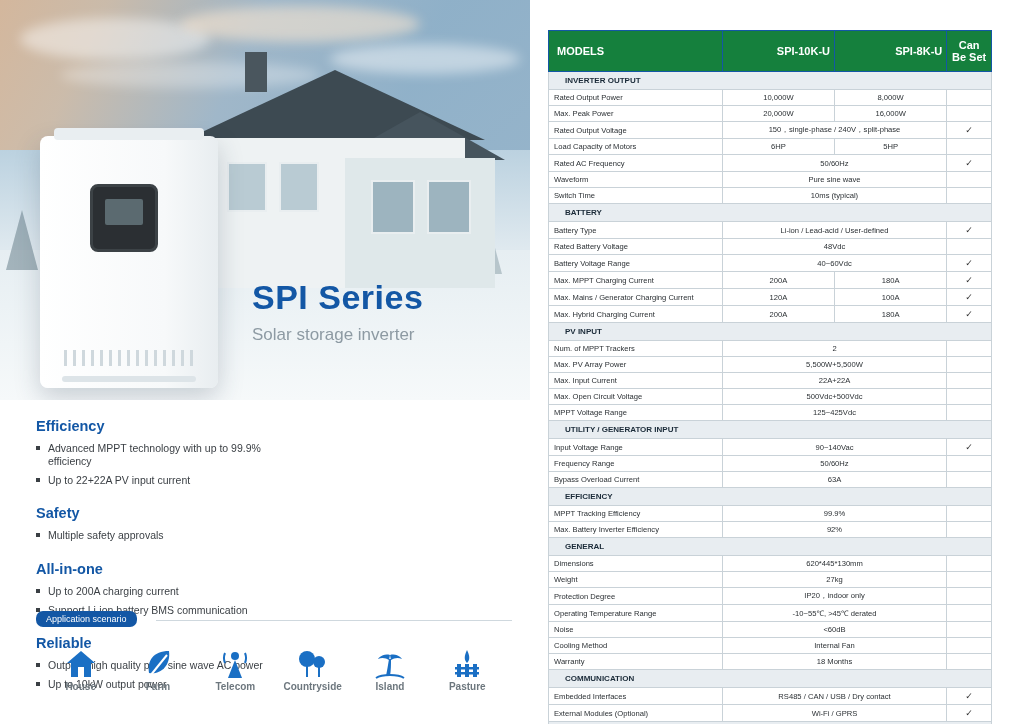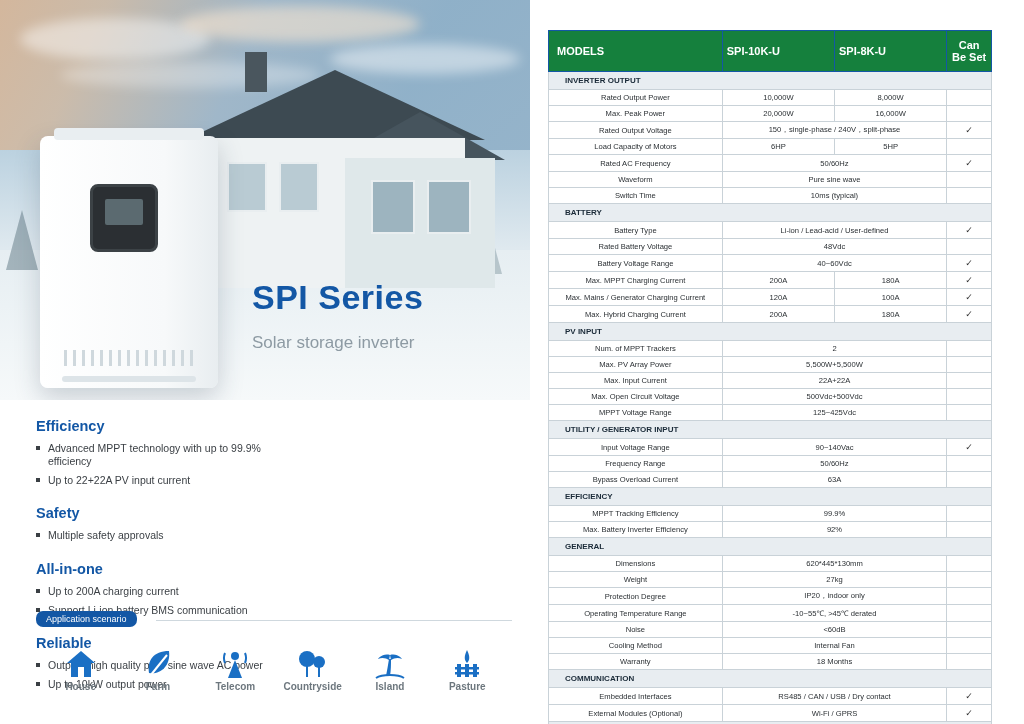--- a/index.html
+++ b/index.html
@@ -71,21 +71,21 @@
     position:absolute;left:50px;top:48px;width:62px;height:62px;
     background:#2b2f33;border-radius:8px;border:3px solid #3c4246;
   }
   .inv-screen:after{content:"";position:absolute;left:12px;top:12px;width:38px;height:26px;background:#5b6a70;border-radius:2px;}
   .inv-vents{position:absolute;left:24px;bottom:22px;width:130px;height:16px;
     background:repeating-linear-gradient(90deg,#cfd8dd 0 3px,transparent 3px 9px);}
   .inv-feet{position:absolute;left:22px;bottom:6px;width:134px;height:6px;background:#dde4e8;border-radius:3px;}
 
   .title-block{position:absolute;left:252px;top:278px;}
   .title{font-size:34px;color:#1357a5;font-weight:bold;letter-spacing:.5px;margin:0;}
-  .subtitle{font-size:17px;color:#8d9aa3;margin:16px 0 0 0;}
+  .subtitle{font-size:17px;color:#8d9aa3;margin:8px 0 0 0;}
 
   .features{position:absolute;left:36px;top:418px;width:476px;}
   .fcol{display:inline-block;vertical-align:top;width:238px;}
   .fblock{margin-bottom:18px;}
   .fh{color:#1357a5;font-size:14.5px;font-weight:bold;margin:0 0 8px 0;}
   .fitem{font-size:10.5px;color:#3a3f44;margin:0 0 6px 0;padding-left:12px;position:relative;line-height:1.25;}
   .fitem:before{content:"";position:absolute;left:0;top:4px;width:4px;height:4px;background:#3a3f44;}
 
   .scen{position:absolute;left:36px;top:608px;width:476px;}
   .scen-tag{
@@ -101,26 +101,26 @@
   
   .right{position:absolute;left:548px;top:30px;width:444px;}
   table{border-collapse:collapse;width:444px;font-size:7.6px;color:#2a2f33;}
   th,td{border:1px solid #c9d2d8;padding:3px 5px;vertical-align:middle;}
   thead th{
     background:#15803d;color:#fff;font-size:11px;font-weight:bold;text-align:center;
     padding:8px 4px;border:1px solid #1357a5;
   }
   thead th.first{text-align:left;padding-left:8px;}
   .w-name{width:178px;}
-  .w-col{width:114px;text-align:left;}
+  .w-col{width:114px;text-align:right;}
   .w-chk{width:38px;text-align:center;}
   tr.section td{
     background:#e8edf1;font-weight:bold;font-size:8px;color:#1a2a38;padding:4px 16px;
   }
-  td.name{text-align:center;}
+  td.name{text-align:left;}
   td.val{text-align:center;}
   td.chk{text-align:center;font-size:9px;color:#333;}
 </style>
 </head>
 <body>
 
 <div class="page">
 
   <div class="left">
 

